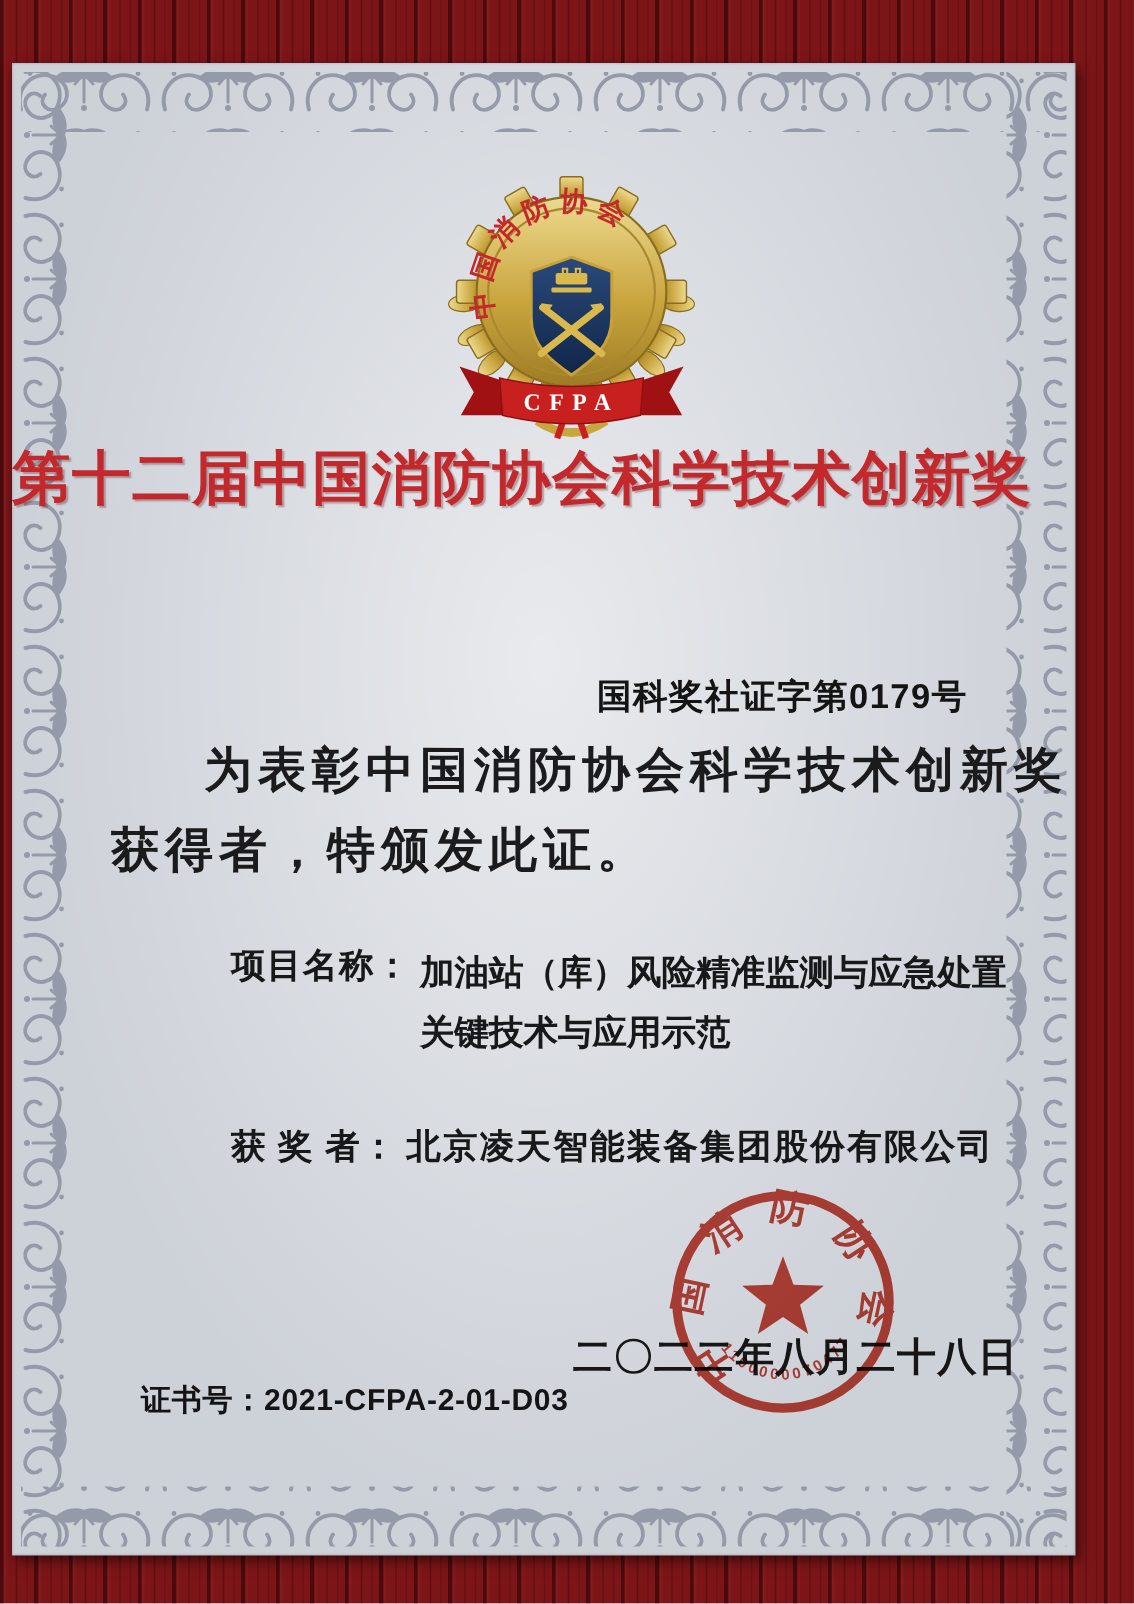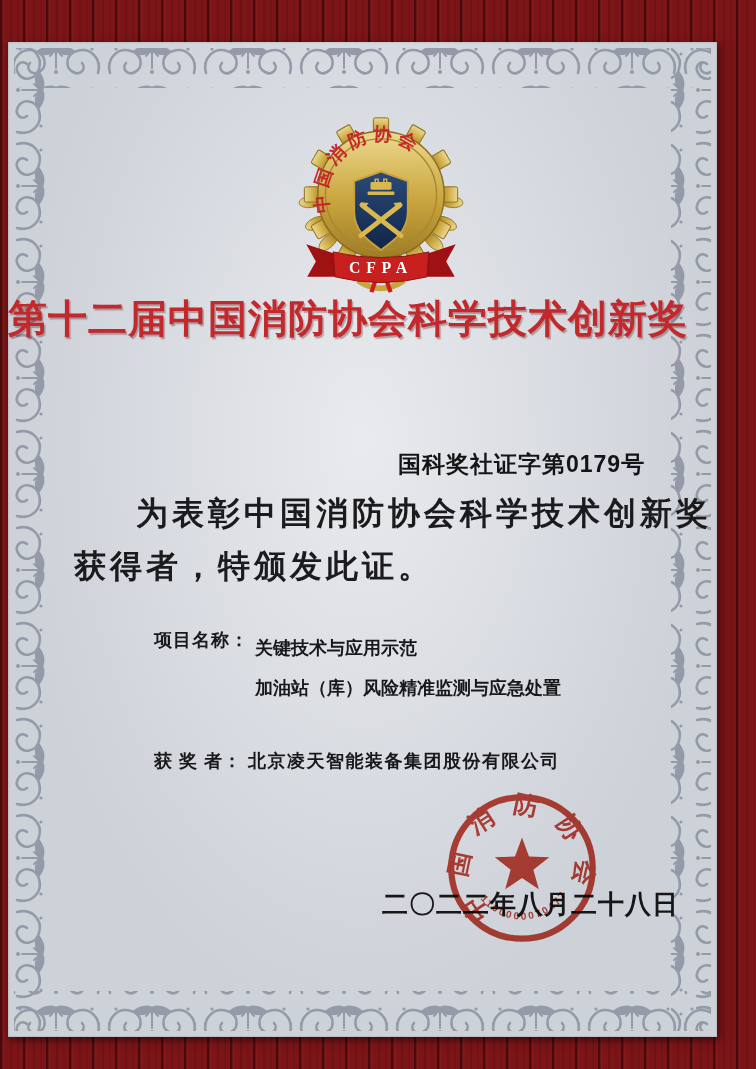--- a/index.html
+++ b/index.html
@@ -23,21 +23,21 @@
     text-shadow:1.5px 1.5px 1px rgba(90,30,30,.35);}
   .heading{position:absolute;left:0;top:320px;width:100%;text-align:center;
     font-size:55px;font-weight:bold;color:#c2272b;letter-spacing:60px;text-indent:60px;
     text-shadow:1.5px 1.5px 1px rgba(90,30,30,.3);}
   .serial{position:absolute;left:390px;top:407px;
     font-family:"Liberation Sans", sans-serif;font-size:23px;font-weight:bold;color:#141414;letter-spacing:1px;}
   .body-line{position:absolute;margin:0;font-size:32px;font-weight:bold;color:#1b1b1d;letter-spacing:4px;}
   .body1{left:128px;top:450px;}
   .body2{left:66px;top:503px;}
   .field{position:absolute;left:146px;display:flex;align-items:flex-start;
-    font-family:"Liberation Sans", sans-serif;font-size:18px;font-weight:bold;color:#17181a;}
+    font-family:"Liberation Sans", sans-serif;font-size:23px;font-weight:bold;color:#17181a;}
   .field .flabel{white-space:nowrap;margin-right:6px;letter-spacing:1px;}
   .field-project{top:586px;}
   .field-project .fvalue div{line-height:40px;}
   .field-grade{top:664px;}
   .field-winner{top:707px;}
   .field-winner .fvalue{letter-spacing:1.5px;}
   .date{position:absolute;left:374px;top:845px;z-index:1;
     font-size:26px;font-weight:bold;color:#161617;letter-spacing:1px;}
   .seal{position:absolute;left:428px;top:740px;width:172px;height:172px;z-index:2;
     mix-blend-mode:multiply;opacity:.93;}
@@ -155,22 +155,22 @@
 
     <h1 class="title">第十二届中国消防协会科学技术创新奖</h1>
     <div class="serial">国科奖社证字第0179号</div>
 
     <p class="body-line body1">为表彰中国消防协会科学技术创新奖</p>
     <p class="body-line body2">获得者，特颁发此证。</p>
 
     <div class="field field-project">
       <span class="flabel">项目名称：</span>
       <div class="fvalue">
+        <div>加油站（库）风险精准监测与应急处置</div>
         <div>关键技术与应用示范</div>
-        <div>加油站（库）风险精准监测与应急处置</div>
       </div>
     </div>
 
 
     <div class="field field-winner">
       <span class="flabel">获 奖 者：</span>
       <div class="fvalue">北京凌天智能装备集团股份有限公司</div>
     </div>
 
     <div class="date">二〇二二年八月二十八日</div>
@@ -183,15 +183,16 @@
       <circle cx="90" cy="90" r="74" fill="none" stroke="#c4392b" stroke-width="6.5"></circle>
       <polygon points="90,58 97.35,77.9 118.5,78.7 101.9,91.9 107.6,112.3 90,100.5 72.4,112.3 78.1,91.9 61.5,78.7 82.65,77.9" fill="#c4392b"></polygon>
       <text font-size="26" font-weight="bold" fill="#c4392b" letter-spacing="18" font-family="Liberation Serif, serif">
         <textPath href="#sealArcTop" xlink:href="#sealArcTop" startOffset="4">中国消防协会</textPath>
       </text>
       <text font-size="10.5" font-weight="bold" fill="#c4392b" letter-spacing="2.5" font-family="Liberation Sans, sans-serif">
         <textPath href="#sealArcBottom" xlink:href="#sealArcBottom" startOffset="6">1100000070477</textPath>
       </text>
     </svg>
 
+    <div class="certno"><span>证书号：</span><span>2021-CFPA-2-01-D03</span></div>
 
   </div>
 </div>
 
 </body></html>

